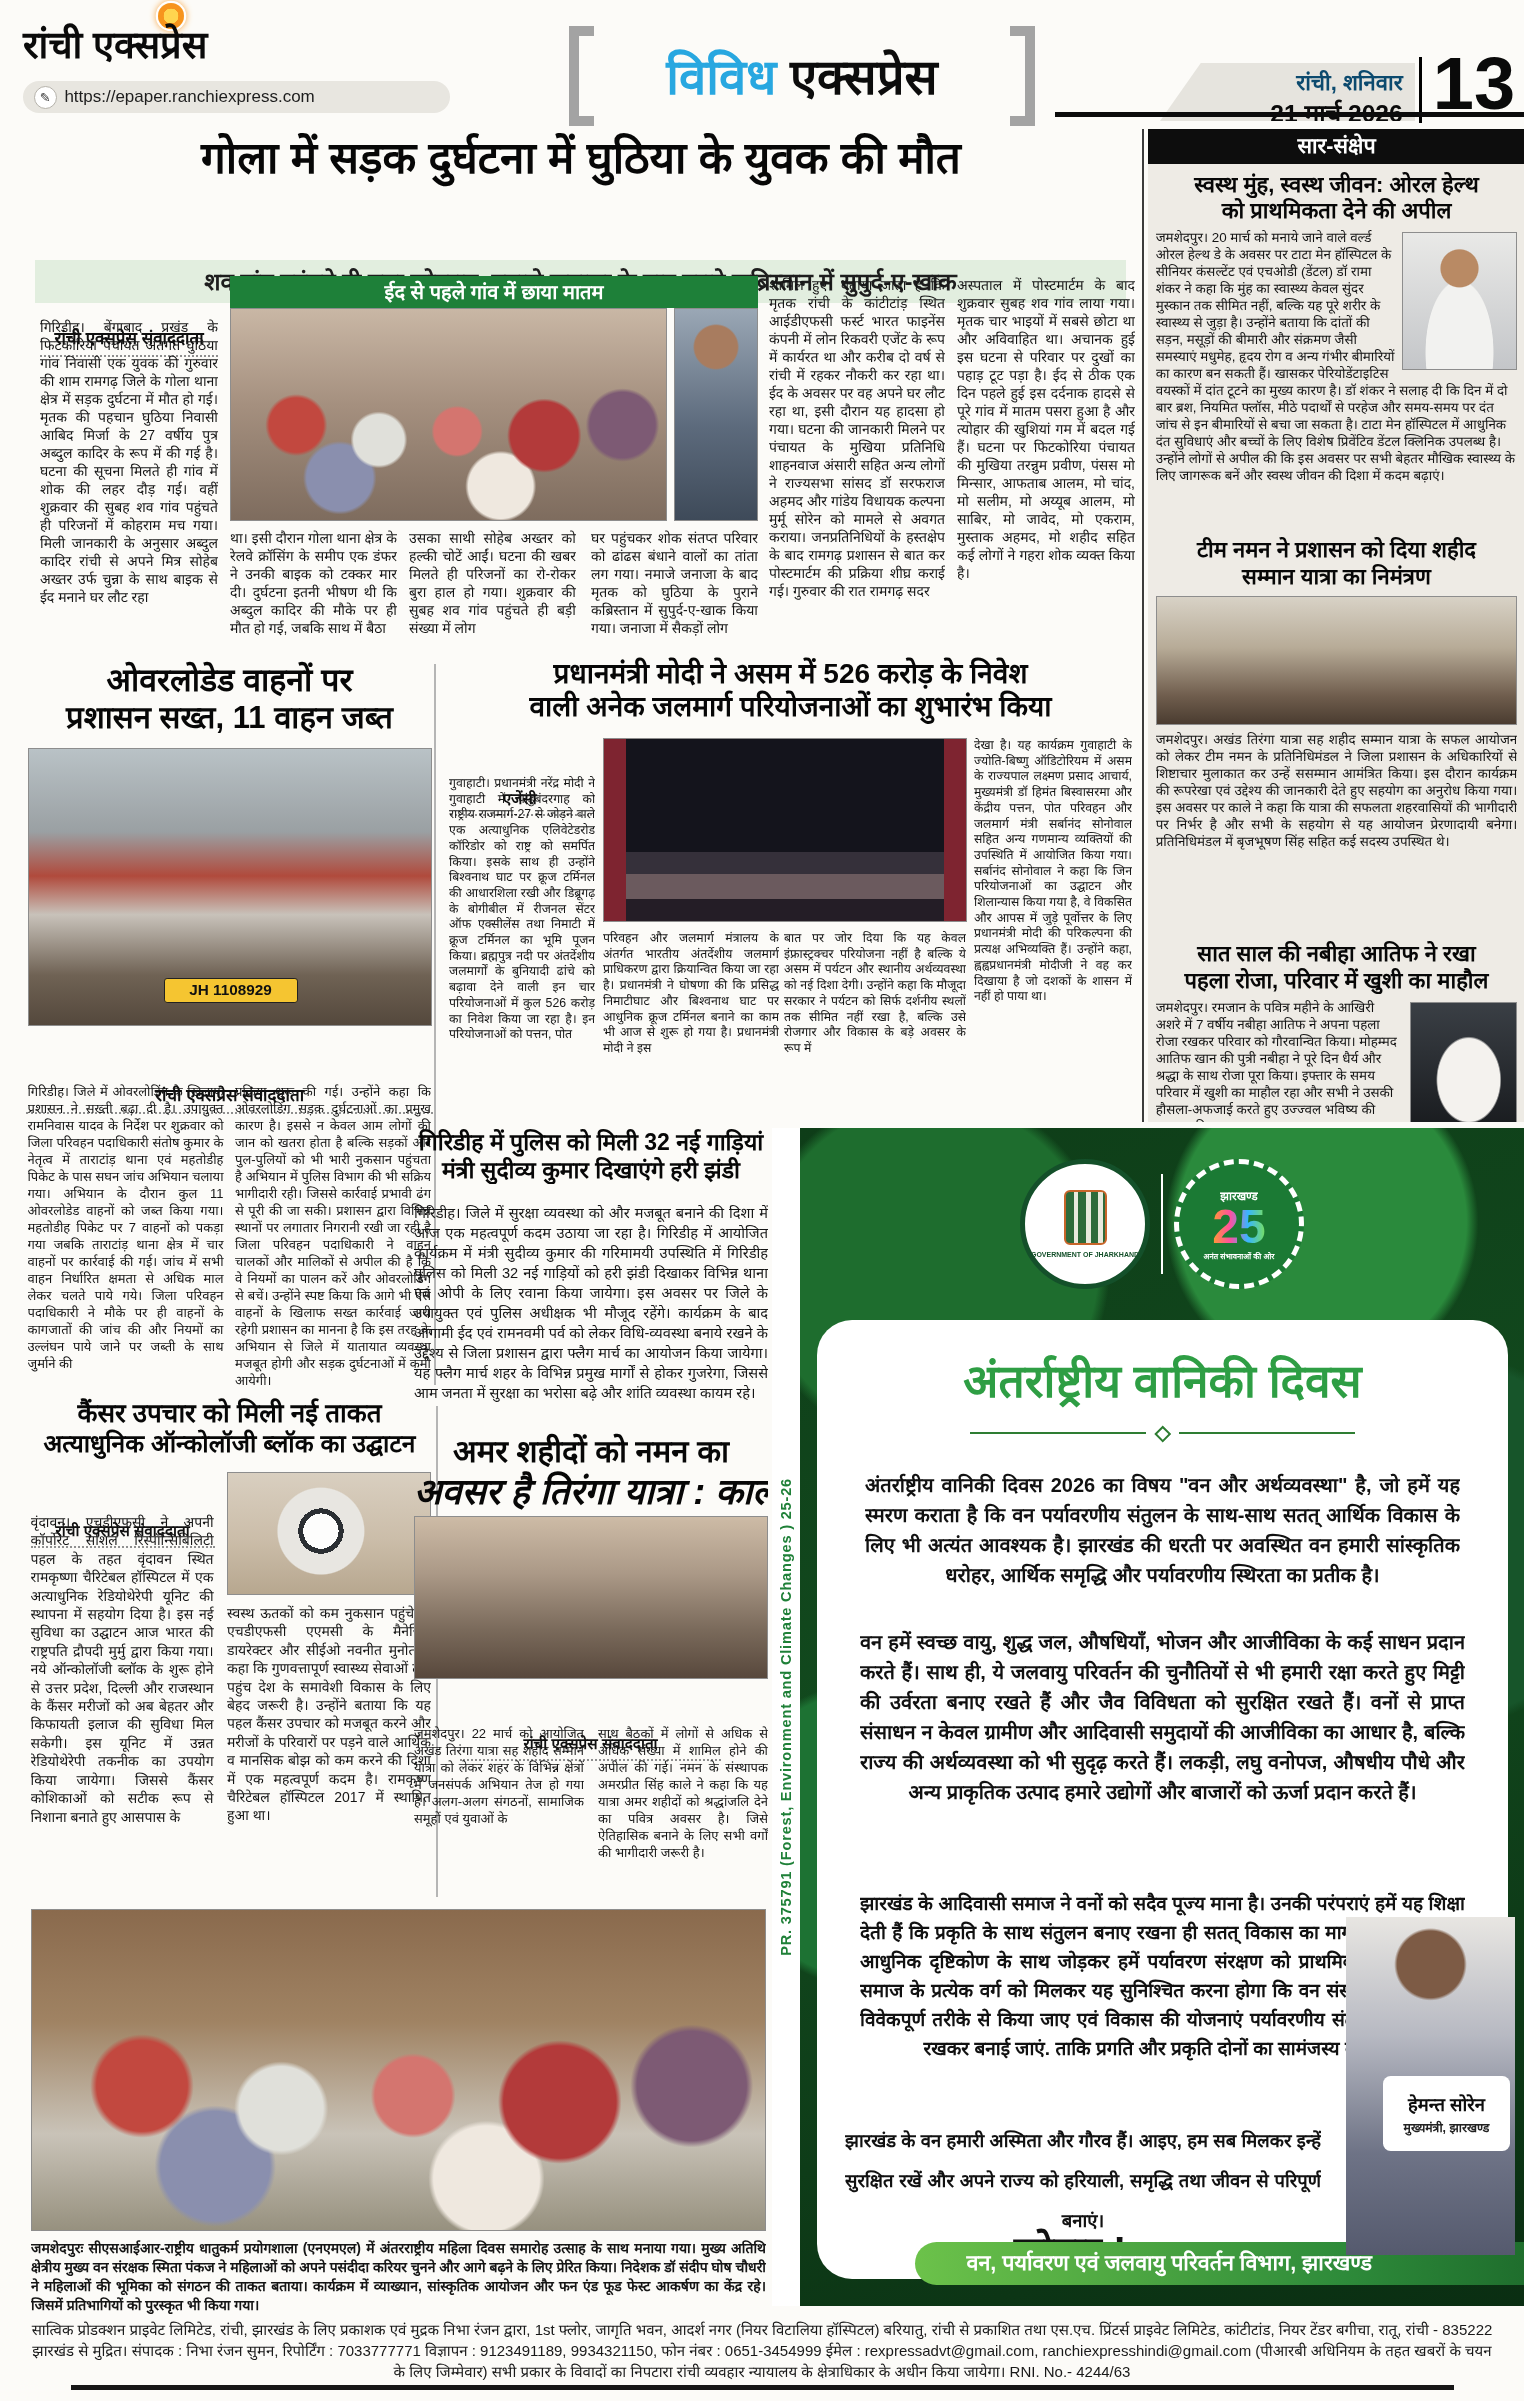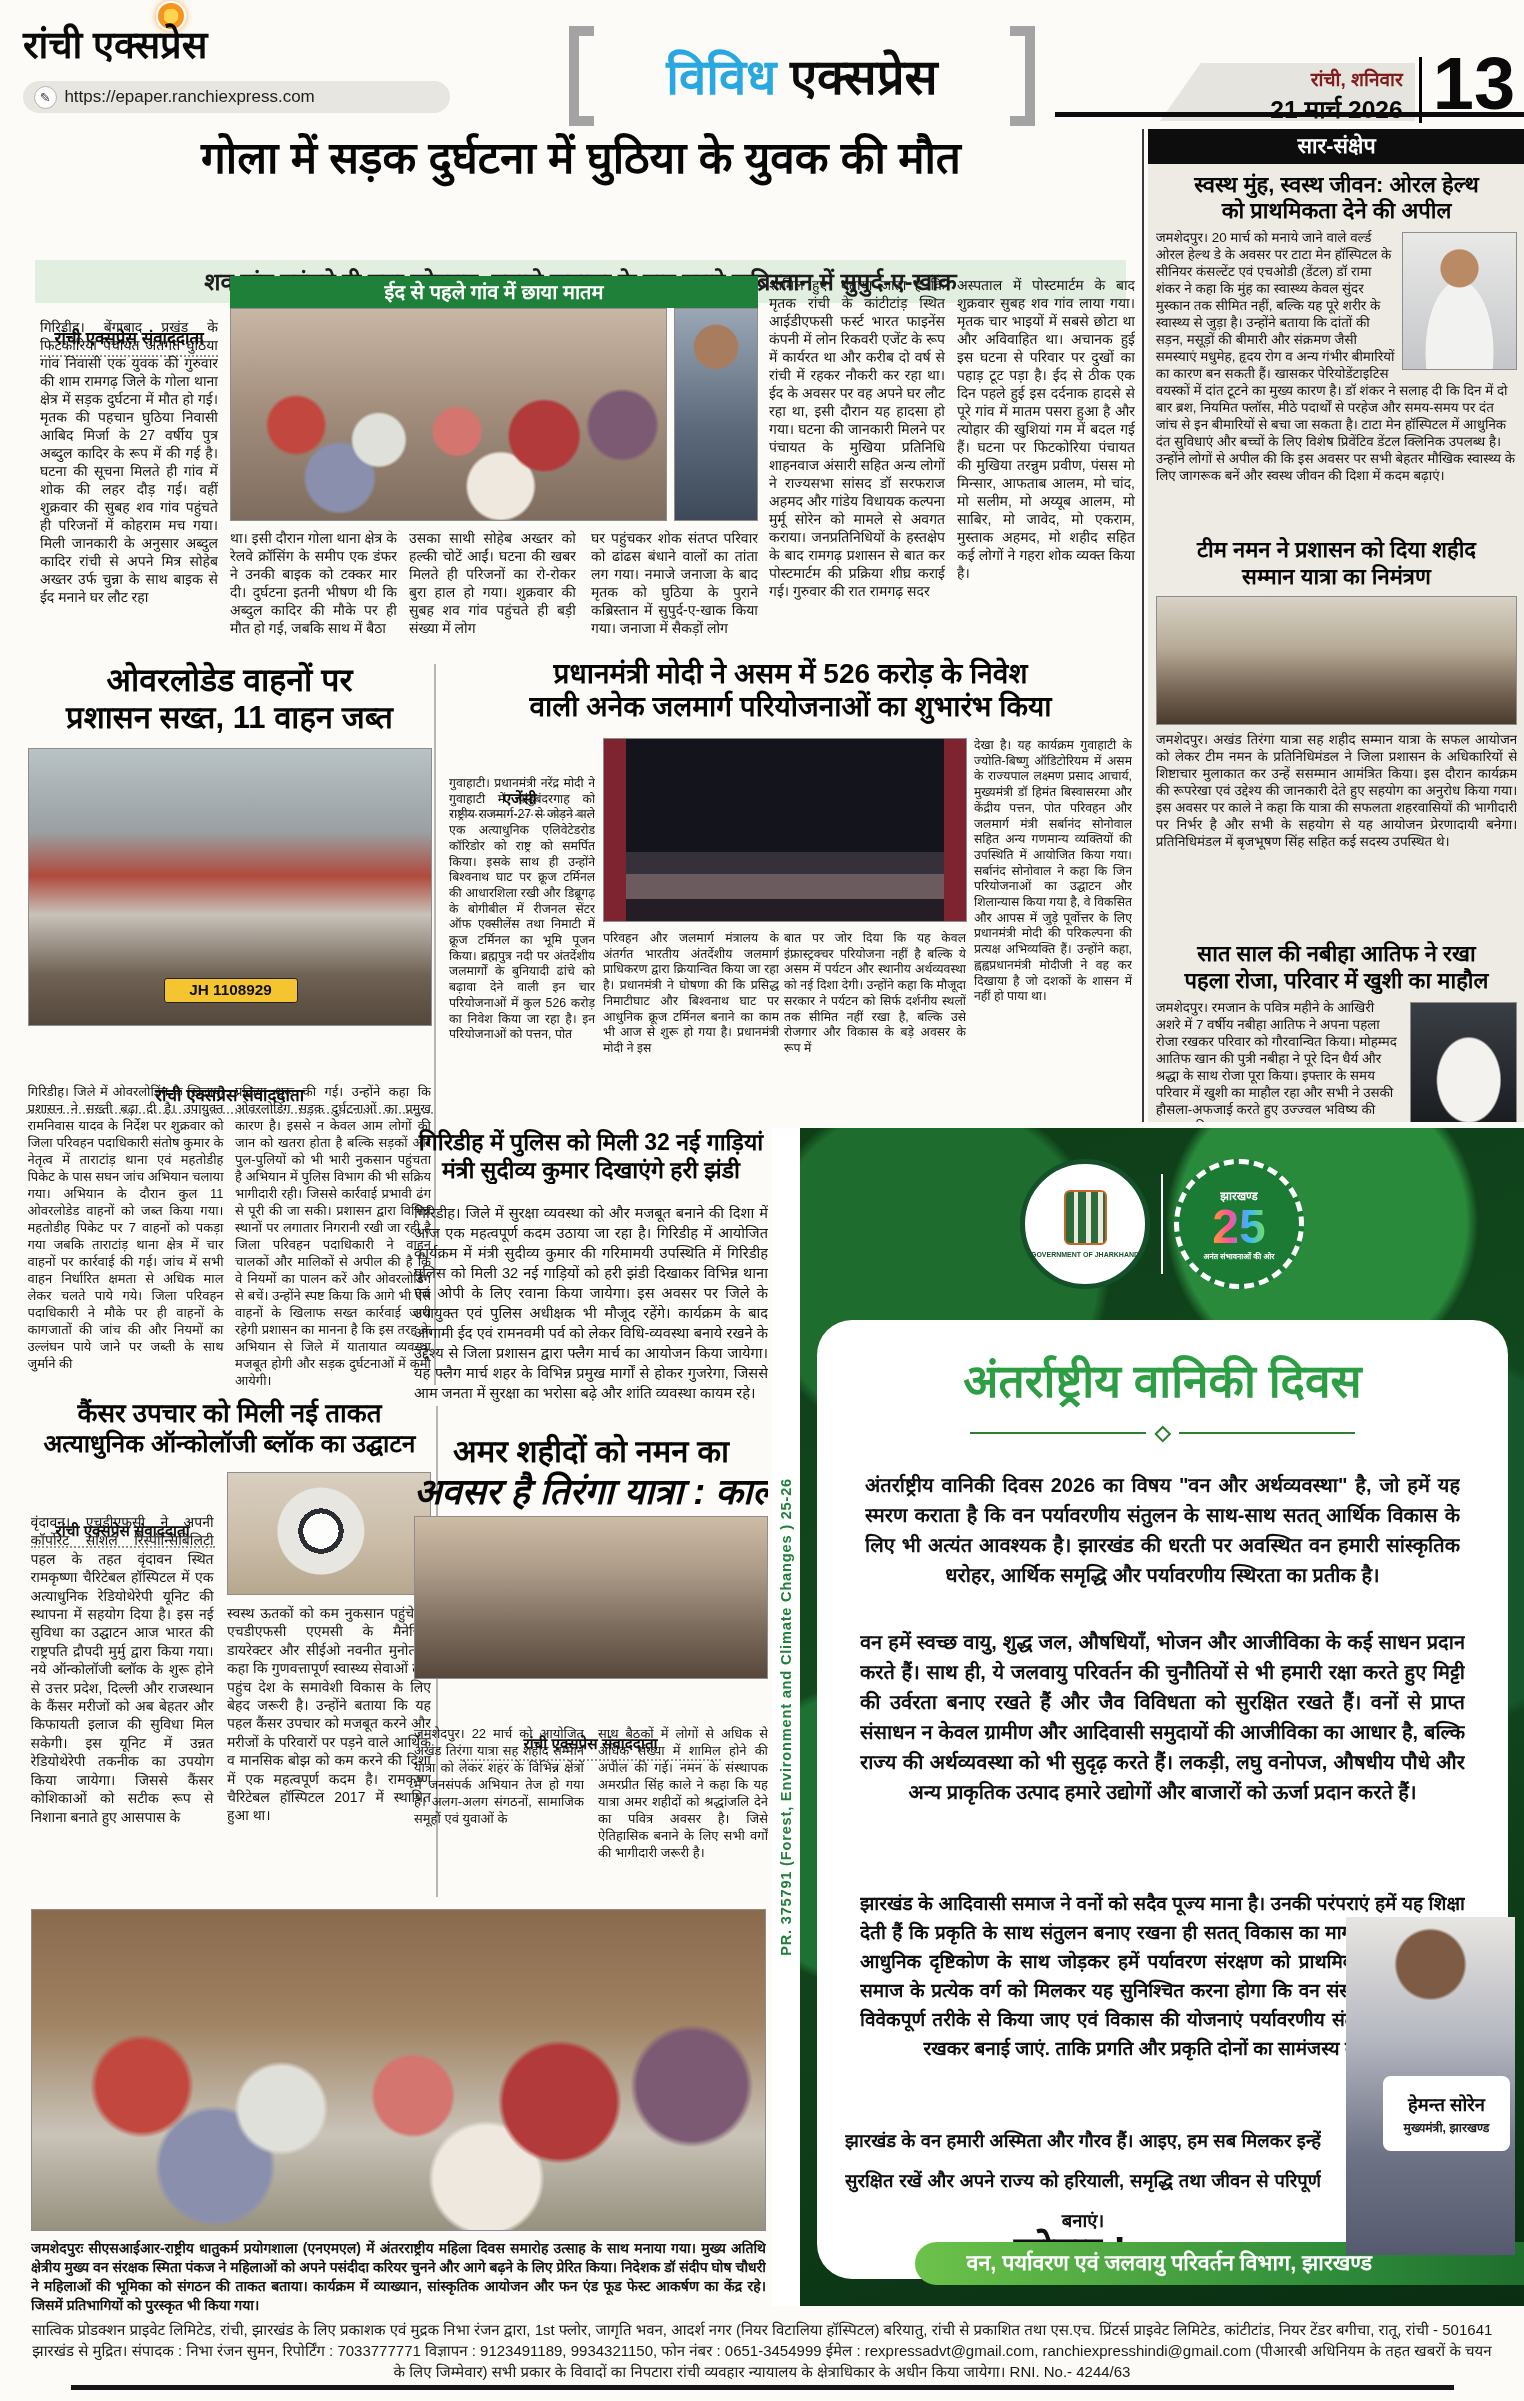--- a/index.html
+++ b/index.html
@@ -48,21 +48,21 @@
       <span style="font-size:17px;color:#1d1d1d;">https://epaper.ranchiexpress.com</span>
     </div>
     <div class="abs" style="left:569px;top:26px;width:24.6px;height:100px;border-left:10.7px solid #a3a3a3;border-top:10.7px solid #a3a3a3;border-bottom:10.7px solid #a3a3a3;"></div>
     <div class="abs" style="left:594px;top:40px;width:416px;height:74px;text-align:center;white-space:nowrap;overflow:hidden;font-weight:900;font-size:49px;line-height:74px;">
       <span style="color:#28a7e0;">विविध</span>
       <span> </span>
       <span style="color:#0c0c0c;">एक्सप्रेस</span>
     </div>
     <div class="abs" style="left:1010px;top:26px;width:24.6px;height:100px;border-right:10.7px solid #a3a3a3;border-top:10.7px solid #a3a3a3;border-bottom:10.7px solid #a3a3a3;"></div>
     <div class="abs" style="left:1160px;top:63px;width:255px;height:58px;background:#e6e4de;clip-path:polygon(16% 0,100% 0,100% 100%,0 100%);padding:3.1px 12.3px 0 0;text-align:right;">
-      <div style="font-size:19px;font-weight:800;color:#7f1d1d;">रांची, शनिवार</div>
+      <div style="font-size:22px;font-weight:800;color:#0c4a6e;">रांची, शनिवार</div>
       <div style="font-size:24.6px;font-weight:900;color:#0a0a0a;">21 मार्च 2026</div>
     </div>
     <div class="abs" style="left:1419px;top:57px;width:3.1px;height:66px;background:#000;"></div>
     <div class="abs" style="left:1427px;top:44px;width:94px;height:80px;font-size:74px;font-weight:900;line-height:80px;color:#0a0a0a;text-align:center;">13</div>
     <div class="abs" style="left:1055px;top:112px;width:470px;height:4.6px;background:#0c0c0c;"></div>
   </div>
 
   <div class="abs hl" style="left:23px;top:132px;width:1116px;height:74px;font-size:44px;">गोला में सड़क दुर्घटना में घुठिया के युवक की मौत</div>
   <div class="abs" style="left:35px;top:224px;width:1091px;height:43px;background:#e2eedf;margin-top:36px;">
     <div style="font-size:24px;font-weight:800;color:#1d1d1d;text-align:center;line-height:43px;white-space:nowrap;overflow:hidden;">शव गांव पहुंचते ही मचा कोहराम, नमाजे जनाजा के बाद पुराने कब्रिस्तान में सुपुर्द-ए-खाक</div>
@@ -191,20 +191,20 @@
       </div>
       <div class="ph-cm" style="position:absolute;left:546px;top:789px;width:169px;height:338px;z-index:3;"></div>
       <div style="position:absolute;left:583px;top:948px;width:127px;height:75px;background:#ffffff;border-radius:7.7px;z-index:4;display:flex;flex-direction:column;align-items:center;justify-content:center;">
         <div style="font-size:18.4px;font-weight:900;color:#0d0d0d;">हेमन्त सोरेन</div>
         <div style="font-size:12.3px;font-weight:600;color:#222;margin-top:3.1px;">मुख्यमंत्री, झारखण्ड</div>
       </div>
     </div>
   </div>
 
   <div class="abs" style="left:23px;top:2319px;width:1478px;height:64px;text-align:center;color:#191919;">
-    <div style="font-size:15px;line-height:21px;white-space:nowrap;overflow:hidden;">सात्विक प्रोडक्शन प्राइवेट लिमिटेड, रांची, झारखंड के लिए प्रकाशक एवं मुद्रक निभा रंजन द्वारा, 1st फ्लोर, जागृति भवन, आदर्श नगर (नियर विटालिया हॉस्पिटल) बरियातु, रांची से प्रकाशित तथा एस.एच. प्रिंटर्स प्राइवेट लिमिटेड, कांटीटांड, नियर टेंडर बगीचा, रातू, रांची - 501641</div>
+    <div style="font-size:15px;line-height:21px;white-space:nowrap;overflow:hidden;">सात्विक प्रोडक्शन प्राइवेट लिमिटेड, रांची, झारखंड के लिए प्रकाशक एवं मुद्रक निभा रंजन द्वारा, 1st फ्लोर, जागृति भवन, आदर्श नगर (नियर विटालिया हॉस्पिटल) बरियातु, रांची से प्रकाशित तथा एस.एच. प्रिंटर्स प्राइवेट लिमिटेड, कांटीटांड, नियर टेंडर बगीचा, रातू, रांची - 835222</div>
     <div style="font-size:15px;line-height:21px;white-space:nowrap;overflow:hidden;">झारखंड से मुद्रित। संपादक : निभा रंजन सुमन, रिपोर्टिंग : 7033777771 विज्ञापन : 9123491189, 9934321150, फोन नंबर : 0651-3454999 ईमेल : rexpressadvt@gmail.com, ranchiexpresshindi@gmail.com (पीआरबी अधिनियम के तहत खबरों के चयन</div>
     <div style="font-size:15px;line-height:21px;white-space:nowrap;overflow:hidden;">के लिए जिम्मेवार) सभी प्रकार के विवादों का निपटारा रांची व्यवहार न्यायालय के क्षेत्राधिकार के अधीन किया जायेगा। RNI. No.- 4244/63</div>
   </div>
   <div class="abs" style="left:71px;top:2385px;width:1383px;height:4.6px;background:#171717;"></div>
 
 </div>
 
 
 </body></html>

